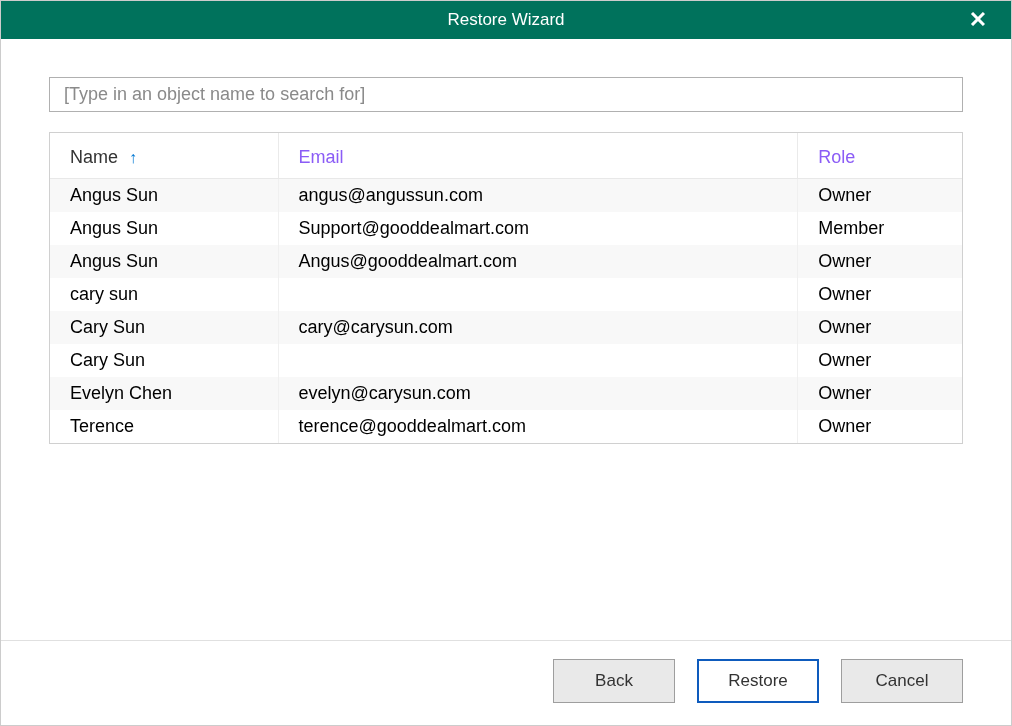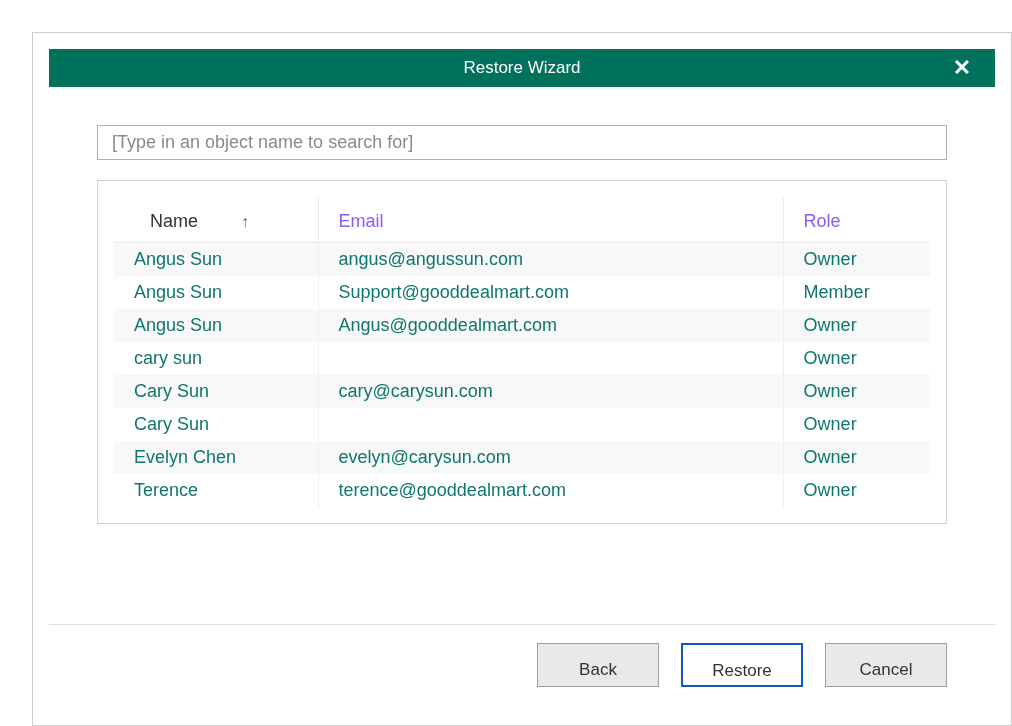--- a/index.html
+++ b/index.html
@@ -1,17 +1,17 @@
 <!DOCTYPE html>
 <html><head>
   <meta charset="utf-8">
   <style>
     * {
       margin: 0;
-      padding: 16px;
+      padding: 0;
       box-sizing: border-box;
     }
     body {
       font-family: "Segoe UI", Tahoma, sans-serif;
       background: #ffffff;
       width: 1012px;
       height: 726px;
       overflow: hidden;
     }
     .window {
@@ -101,21 +101,21 @@
       color: #333;
     }
     .sort-arrow {
       color: #0078d4;
       margin-left: 6px;
       font-size: 16px;
       font-weight: bold;
     }
     tbody td {
       padding: 6px 20px;
-      color: #0f766e;
+      color: #000000;
       border-right: 1px solid #f0f0f0;
     }
     tbody td:last-child {
       border-right: none;
     }
     tbody tr:nth-child(odd) {
       background: #f8f8f8;
     }
     tbody tr:nth-child(even) {
       background: #ffffff;

